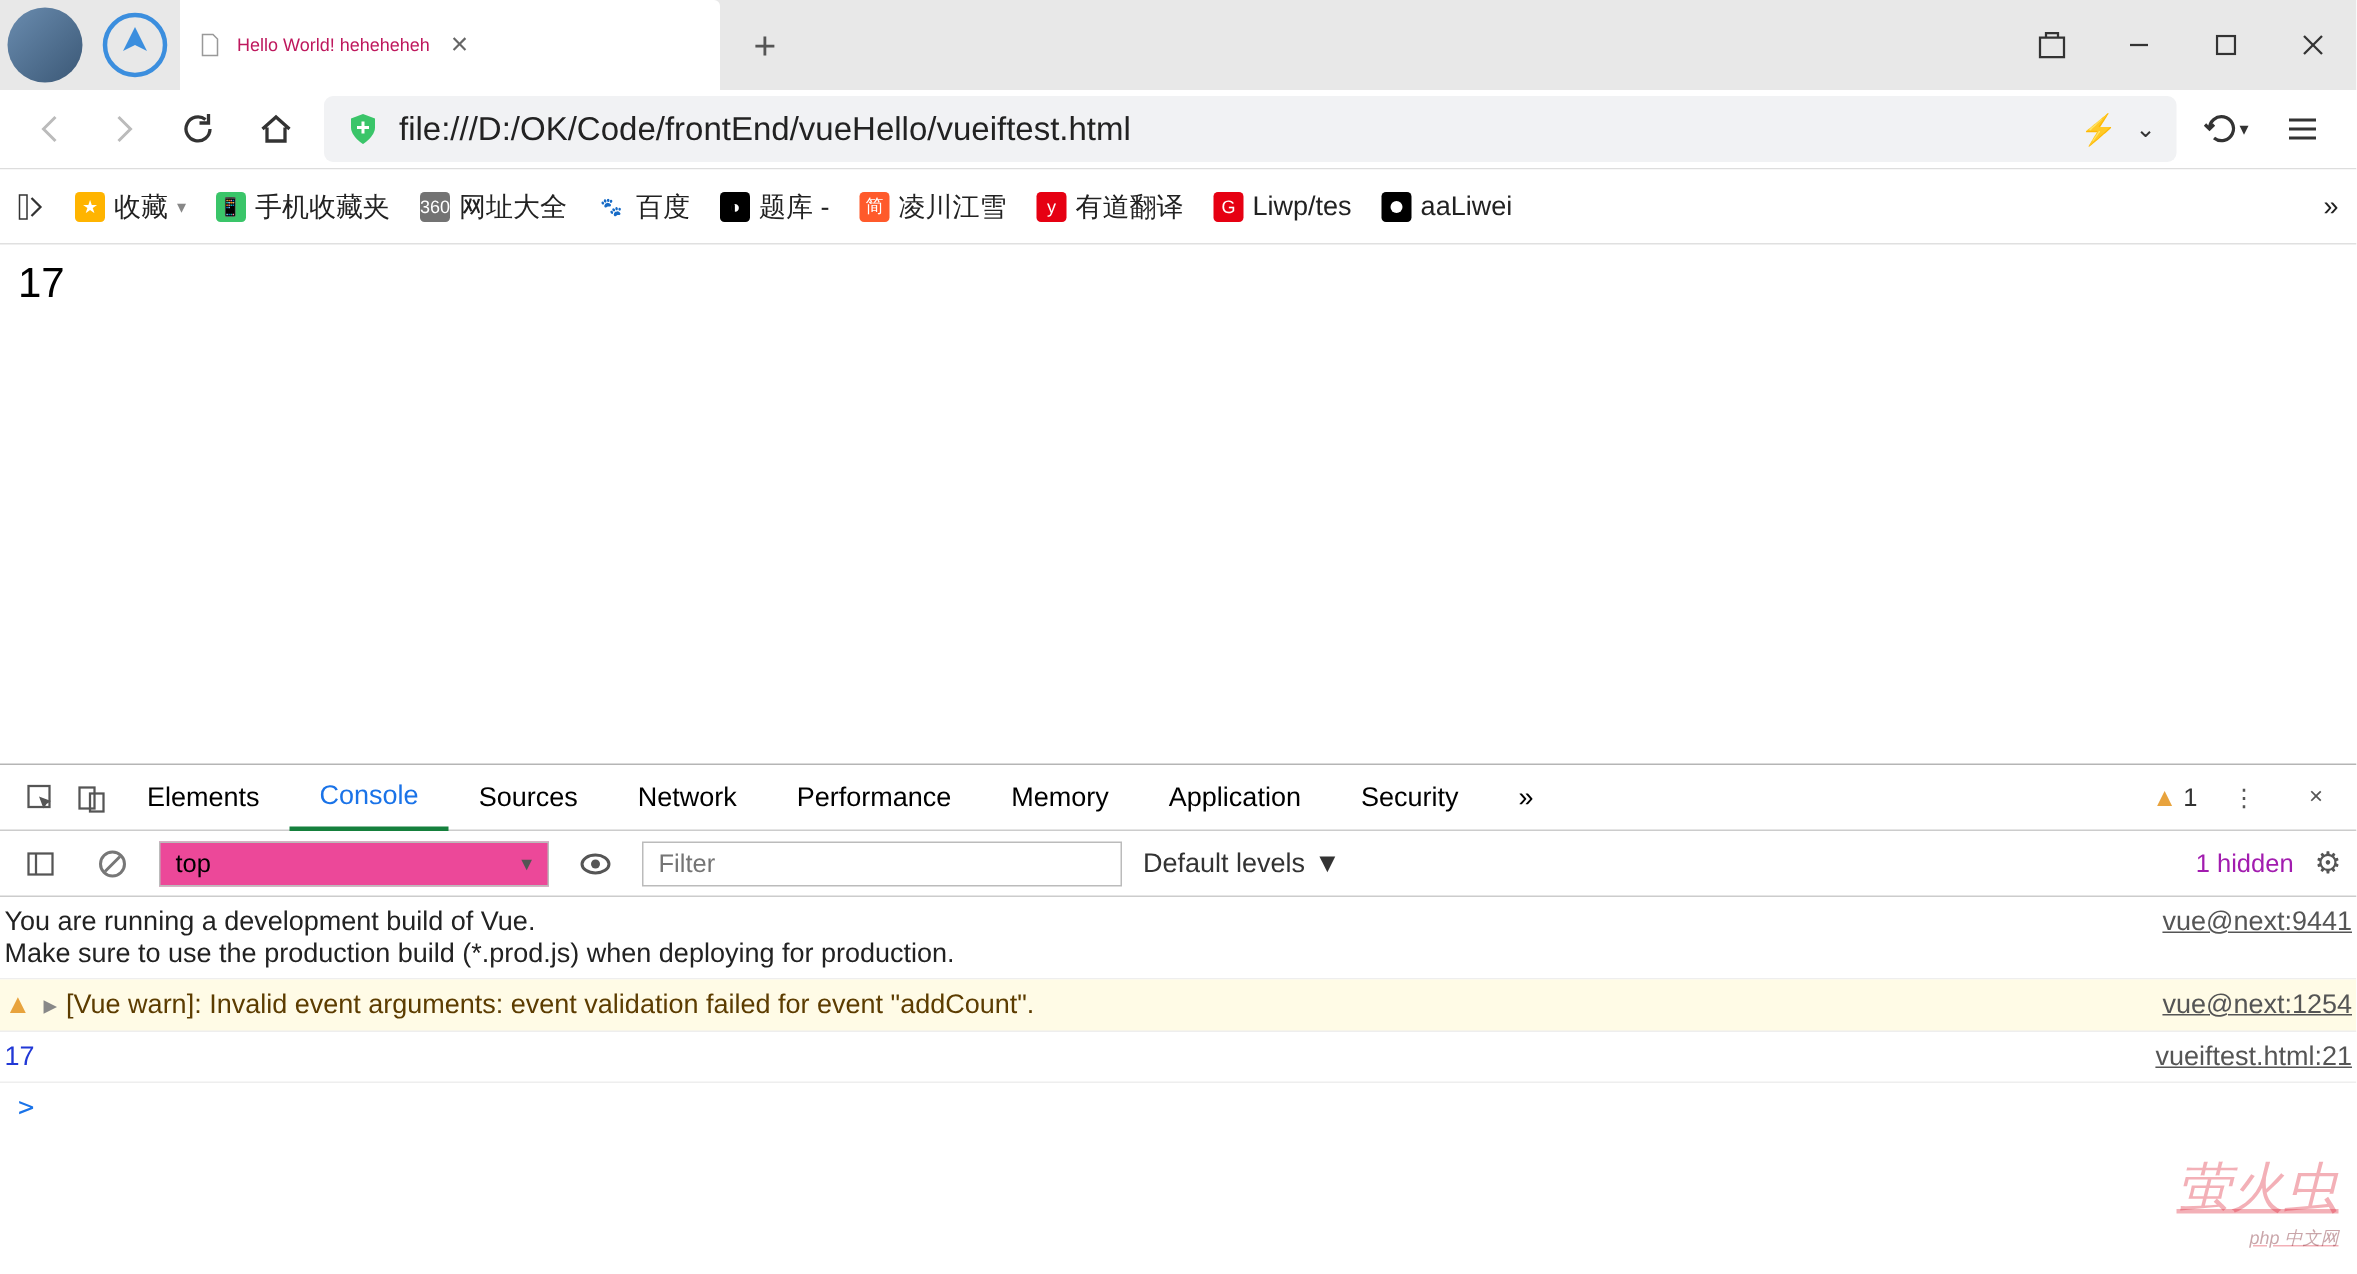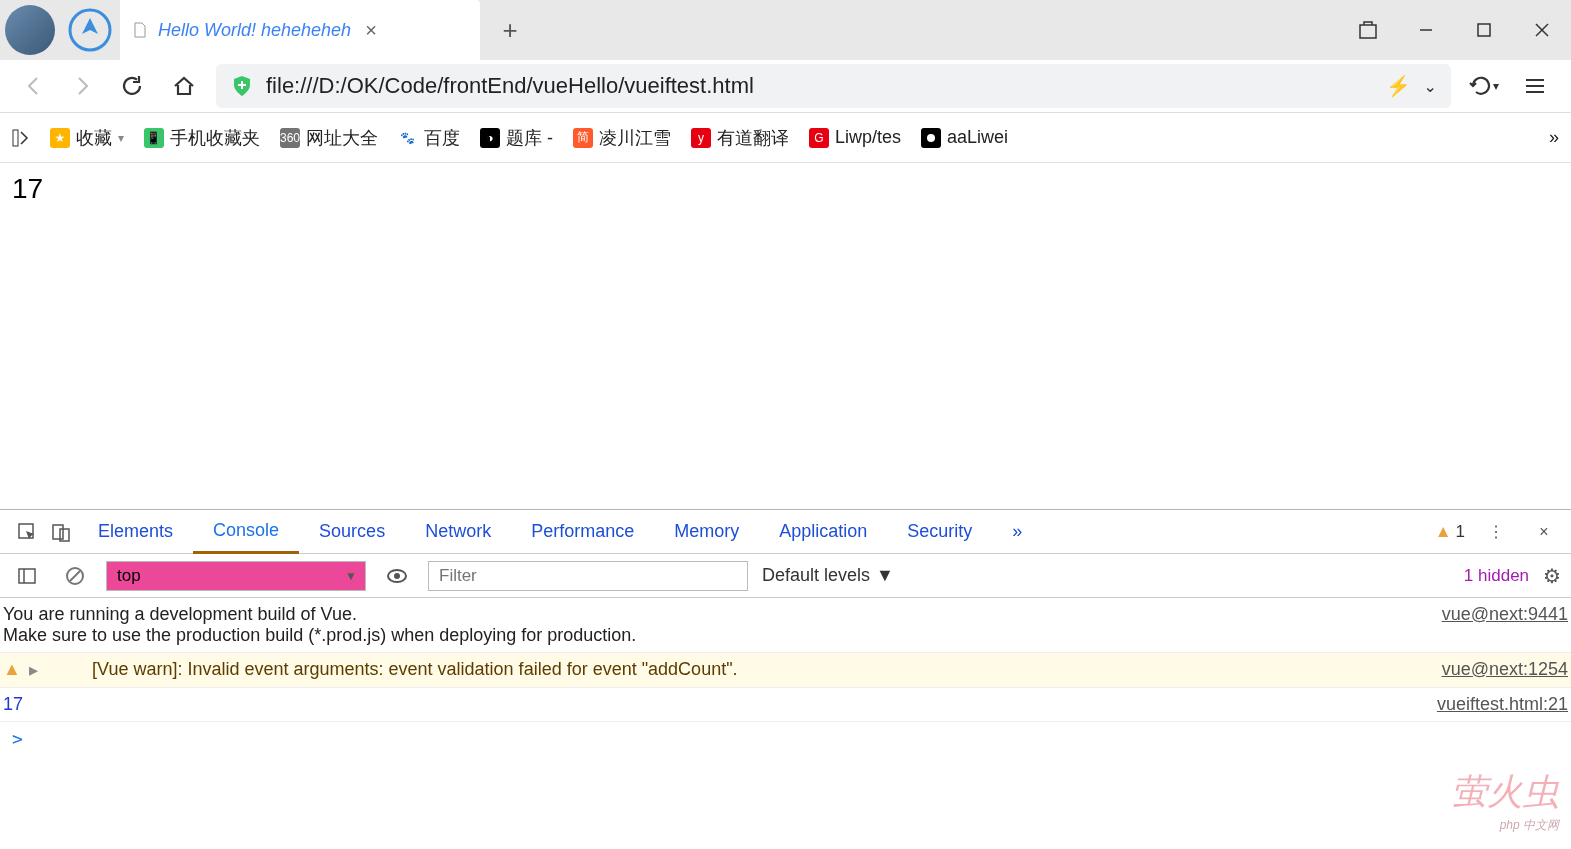--- a/index.html
+++ b/index.html
@@ -5,21 +5,21 @@
 * { margin: 0; padding: 0; box-sizing: border-box; font-family: "Microsoft YaHei", Arial, sans-serif; }
 body { background: #fff; width: 1571px; height: 849px; overflow: hidden; position: relative; }
 
 
 .titlebar { height: 60px; background: #e8e8e8; display: flex; align-items: stretch; }
 .avatar { width: 60px; height: 60px; display:flex; align-items:center; justify-content:center; }
 .avatar-circle { width:50px; height:50px; border-radius:50%; background:linear-gradient(135deg,#6a8caf,#3b5876); }
 .browser-logo { width: 60px; height:60px; display:flex; align-items:center; justify-content:center; }
 .tab { background:#fff; display:flex; align-items:center; padding:0 12px; gap:10px; min-width:360px; border-top-right-radius:4px; }
 .tab-icon { width:16px; height:16px; }
-.tab-title { font-size:18px; color:#3b82f6; white-space:nowrap; overflow:hidden; text-overflow:ellipsis; max-width:260px;font-style:italic; }
+.tab-title { font-size:12px; color:#be185d; white-space:nowrap; overflow:hidden; text-overflow:ellipsis; max-width:260px; }
 .tab-close { font-size:20px; color:#666; padding:0 4px; cursor:pointer; }
 .new-tab { display:flex; align-items:center; justify-content:center; width:60px; font-size:26px; color:#555; cursor:pointer; }
 .win-controls { margin-left:auto; display:flex; align-items:center; }
 .win-btn { width:58px; height:60px; display:flex; align-items:center; justify-content:center; font-size:18px; color:#333; cursor:pointer; }
 
 
 .addressbar { height:53px; background:#fff; display:flex; align-items:center; padding:0 16px; gap:12px; border-bottom:1px solid #ddd; }
 .nav-arrow { width:36px; height:36px; display:flex; align-items:center; justify-content:center; color:#999; cursor:pointer; }
 .reload-btn, .home-btn { width:40px; height:40px; display:flex; align-items:center; justify-content:center; color:#333; cursor:pointer; }
 .urlbox { flex:1; height:44px; background:#f1f2f4; border-radius:6px; display:flex; align-items:center; padding:0 14px; gap:12px; }
@@ -34,46 +34,46 @@
 .bm-item { display:flex; align-items:center; gap:6px; font-size:18px; color:#222; cursor:pointer; white-space:nowrap; }
 .bm-icon { width:20px; height:20px; display:inline-flex; align-items:center; justify-content:center; border-radius:3px; font-size:12px; color:#fff; }
 
 
 .page { padding:10px 12px; font-size:28px; color:#000; }
 
 
 .devtools { position:absolute; left:0; right:0; bottom:0; height:340px; background:#fff; border-top:1px solid #b5b5b5; display:flex; flex-direction:column; }
 .dt-tabs { height:44px; display:flex; align-items:center; border-bottom:1px solid #ccc; padding:0 10px; gap:0; }
 .dt-ic { width:34px; display:flex; justify-content:center; color:#555; cursor:pointer; }
-.dt-tab { padding:0 20px; height:44px; display:flex; align-items:center; font-size:18px; color:#1d4ed8; cursor:pointer; }
-.dt-tab.active { color:#1a73e8; border-bottom:3px solid #a16207; }
+.dt-tab { padding:0 20px; height:44px; display:flex; align-items:center; font-size:18px; color:#000000; cursor:pointer; }
+.dt-tab.active { color:#1a73e8; border-bottom:3px solid #15803d; }
 .dt-right { margin-left:auto; display:flex; align-items:center; gap:14px; }
 .warn-count { display:flex; align-items:center; gap:4px; font-size:17px; color:#333; }
 .dt-toolbar { height:44px; display:flex; align-items:center; padding:0 10px; gap:14px; border-bottom:1px solid #ccc; }
 .dt-sel { height:30px; min-width:260px; border:1px solid #bbb; background:#ec4899; padding:0 30px 0 10px; font-size:17px; display:flex; align-items:center; position:relative; cursor:pointer; }
 .dt-sel::after { content:"▼"; position:absolute; right:8px; font-size:12px; color:#555; }
 .dt-filter { flex:0 0 320px; height:30px; border:1px solid #bbb; padding:0 10px; font-size:17px; }
 .dt-levels { font-size:18px; color:#333; display:flex; align-items:flex-start; gap:6px; cursor:pointer; }
 .dt-hidden { margin-left:auto; font-size:17px; color:#a21caf; }
 .dt-gear { font-size:20px; color:#555; cursor:pointer; }
 
 
 .console { flex:1; overflow:auto; font-family:Consolas, Menlo, monospace; font-size:18px; }
 .msg { display:flex; padding:6px 3px; border-bottom:1px solid #eee; }
 .msg .text { flex:1; white-space:pre; color:#222; }
 .msg .src { color:#555; text-decoration:underline; cursor:pointer; white-space:nowrap; }
 .msg.warn { background:#fffbe6; }
-.msg.warn .text { color:#5c3c00;margin-left:48px; }
+.msg.warn .text { color:#5c3c00; }
 .msg .warn-ic { width:20px; color:#e8a33d; margin-right:6px; }
 .msg .expand { color:#888; margin-right:6px; cursor:pointer; }
 .msg.log .text { color:#2138d6; }
 .prompt { padding:6px 12px; color:#1a73e8; font-family:Consolas, monospace; font-size:18px; }
 
 
-.wm { position:absolute; right:12px; bottom:15px; font-size:36px; color:rgba(220,30,50,0.35); font-family:"KaiTi","STKaiti",serif; pointer-events:none; font-style:italic; }
+.wm { position:absolute; right:12px; bottom:15px; font-size:36px; color:rgba(220,30,50,0.35); font-family:"KaiTi","STKaiti",serif; pointer-events:none; font-style:italic;text-decoration:underline; }
 .wm small { display:block; font-size:12px; text-align:right; color:rgba(120,30,40,0.4); }
 </style>
 </head>
 <body>
 
 <div class="titlebar">
   <div class="avatar">
       <div class="avatar-circle"></div>
     </div>
   <div class="browser-logo">

